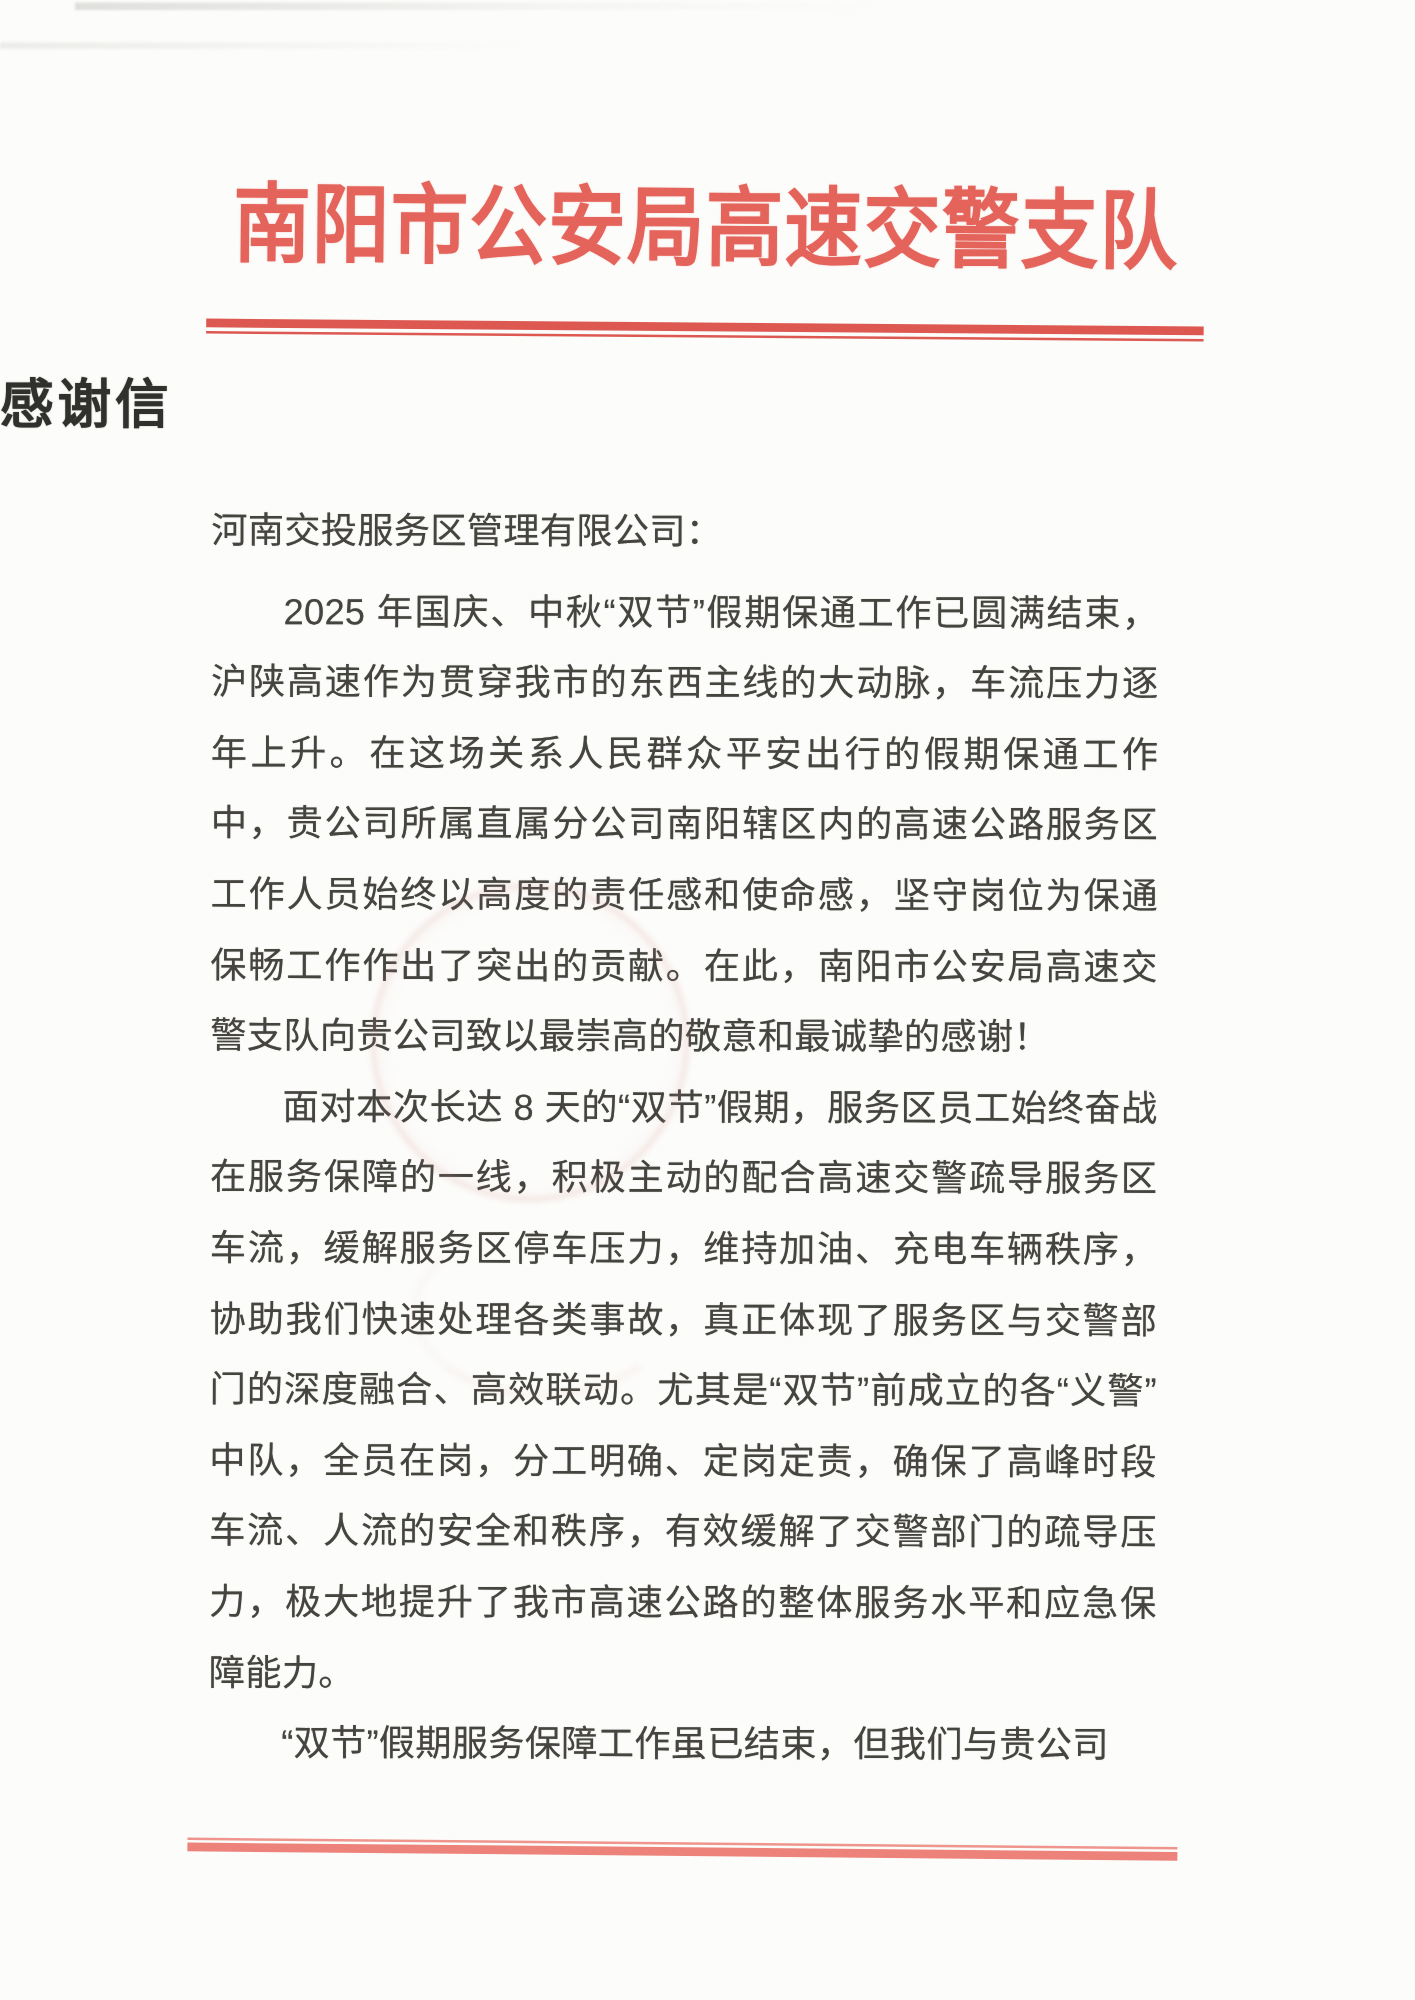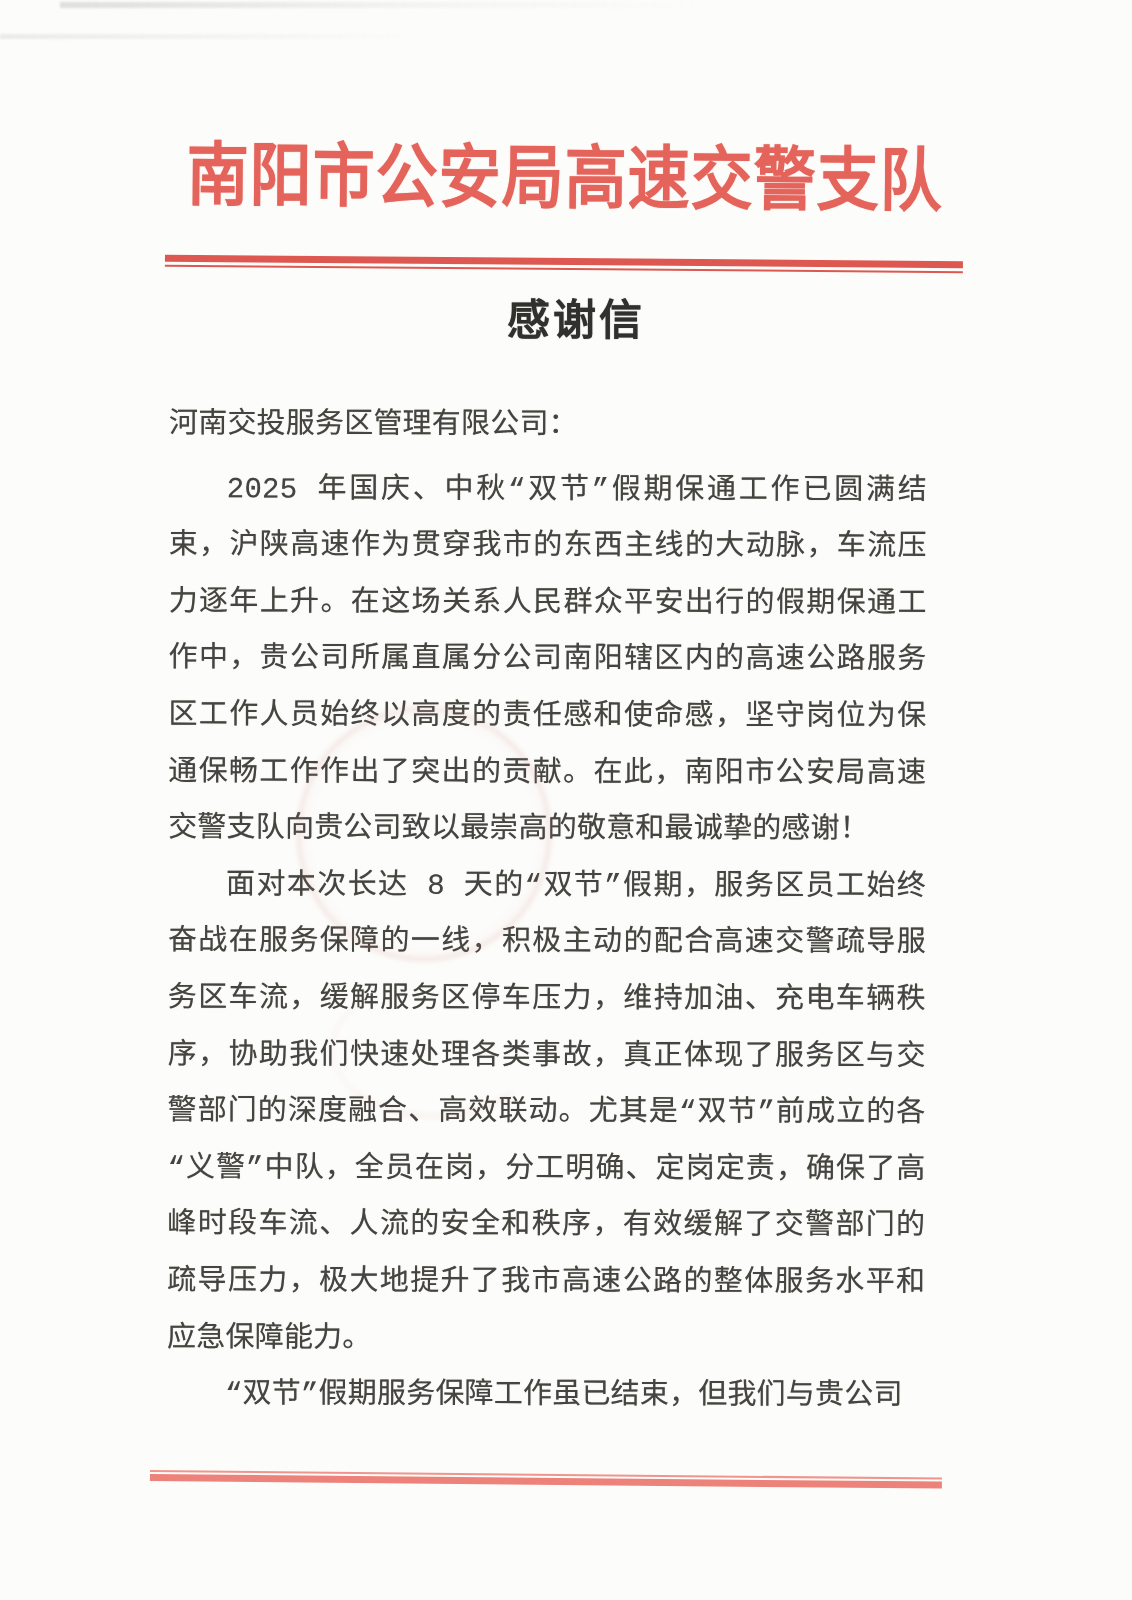--- a/index.html
+++ b/index.html
@@ -7,21 +7,21 @@
     padding: 0;
     background: #e8e8e6;
   }
   .page {
     position: relative;
     width: 1132px;
     height: 1600px;
     margin: 0 auto;
     background: var(--paper, #fcfcfa);
     overflow: hidden;
-    font-family: Liberation Mono, monospace;
+    font-family: Liberation Sans, sans-serif;
   }
   
   .scan-streak-1 {
     position: absolute;
     top: 2px; left: 60px;
     width: 640px; height: 6px;
     background: linear-gradient(90deg, rgba(150,150,148,0.28), rgba(190,190,188,0.10) 60%, rgba(200,200,198,0));
     filter: blur(1px);
   }
   .scan-streak-2 {
@@ -59,28 +59,27 @@
     background: var(--rule-red, #dd5850);
   }
   .letterhead-rule .rule-thin {
     height: 2px;
     margin-top: 3px;
     background: var(--rule-red, #dd5850);
   }
   
   .letter-title {
     margin: 26px 0 0 0;
-    text-align: center;
+    text-align: left;
     font-size: 43px;
     line-height: 56px;
     font-weight: 700;
     letter-spacing: 3px;
     color: var(--title-black, #30302c);
     text-shadow: 0 0 1px rgba(48,48,44,0.6);
-    padding-left: 20px;
   }
   
   .letter-body {
     position: relative;
     margin: 46px 0 0 168px;
     width: 758px;
     font-size: 29px;
     line-height: 56.6px;
     letter-spacing: 0.2px;
     color: var(--body-text, #45443f);

